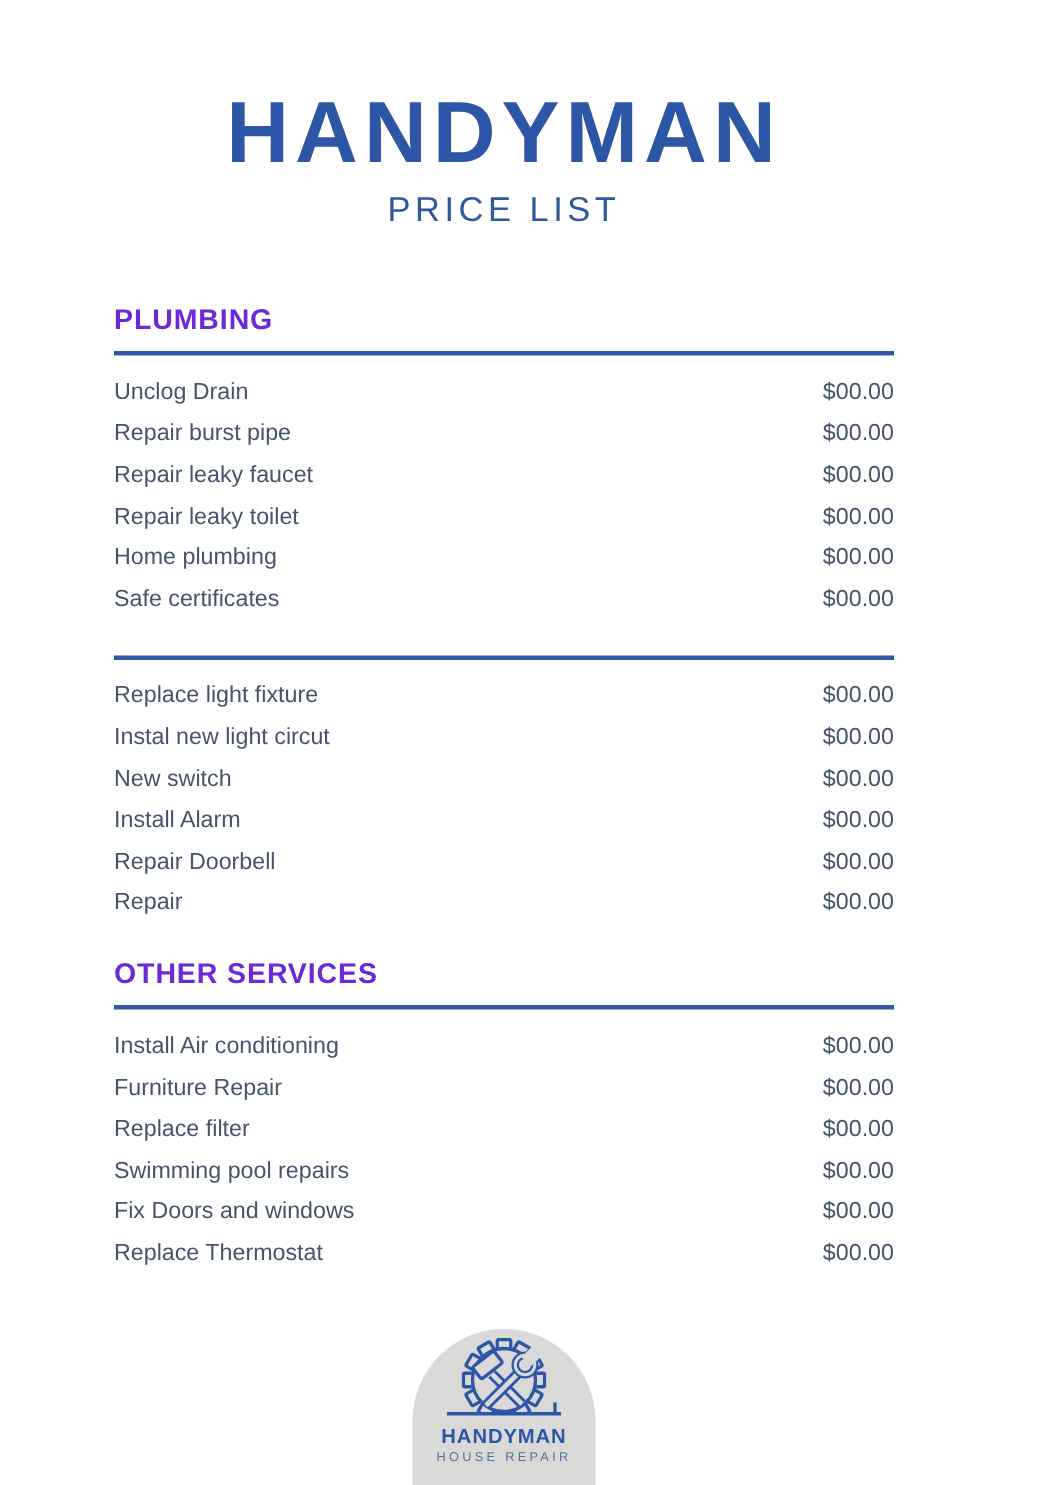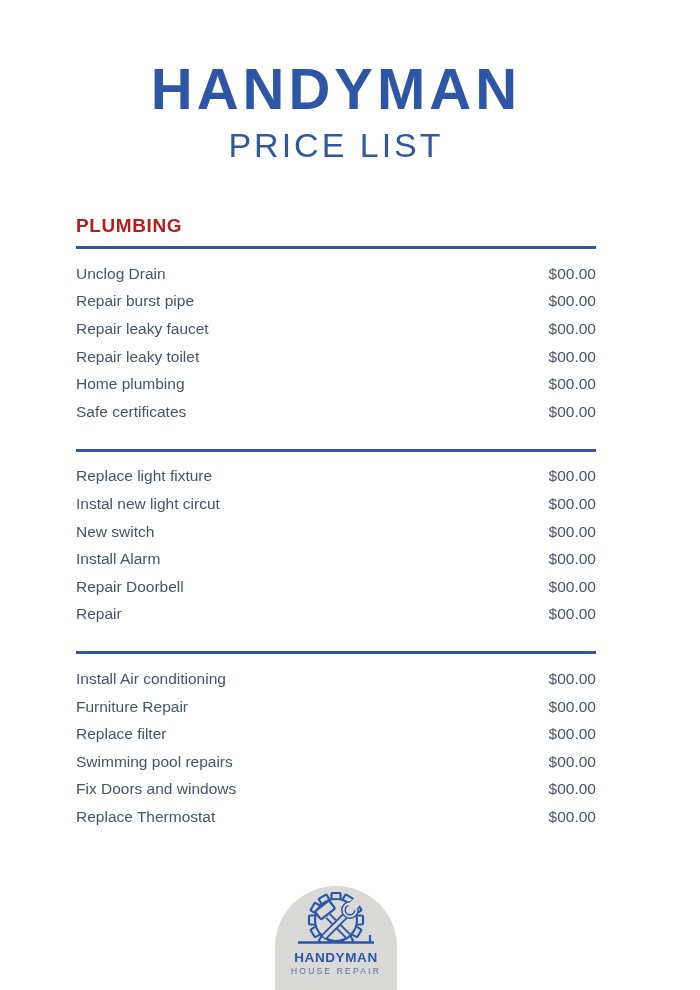--- a/index.html
+++ b/index.html
@@ -18,32 +18,32 @@
     margin: 0;
     color: #2d56a6;
     font-size: 58px;
     font-weight: 800;
     letter-spacing: 4px;
     line-height: 1.0;
   }
   .subtitle {
     margin-top: 8px;
     color: #30589e;
-    font-size: 34px;
+    font-size: 23px;
     font-weight: 400;
     letter-spacing: 3px;
   }
 
   
   main { margin: 50px 76px 0 76px; }
   .section { margin-top: 0; }
   .section + .section { margin-top: 23px; }
   .section-heading {
     margin: 0 0 9px 0;
-    color: #b91c1c;
+    color: #6d28d9;
     font-size: 19px;
     font-weight: 800;
     letter-spacing: 0.6px;
   }
   .rule {
     height: 3px;
     background: #2e57a6;
     border: none;
     margin: 0 0 11px 0;
   }
@@ -146,20 +146,21 @@
         <div class="row">
           <span class="label">Repair Doorbell</span>
           <span class="price">$00.00</span>
         </div>
         <div class="row">
           <span class="label">Repair</span>
           <span class="price">$00.00</span>
         </div>
       </section>
       <section class="section">
+        <h2 class="section-heading">OTHER SERVICES</h2>
         <div class="rule"></div>
         <div class="row">
           <span class="label">Install Air conditioning</span>
           <span class="price">$00.00</span>
         </div>
         <div class="row">
           <span class="label">Furniture Repair</span>
           <span class="price">$00.00</span>
         </div>
         <div class="row">

